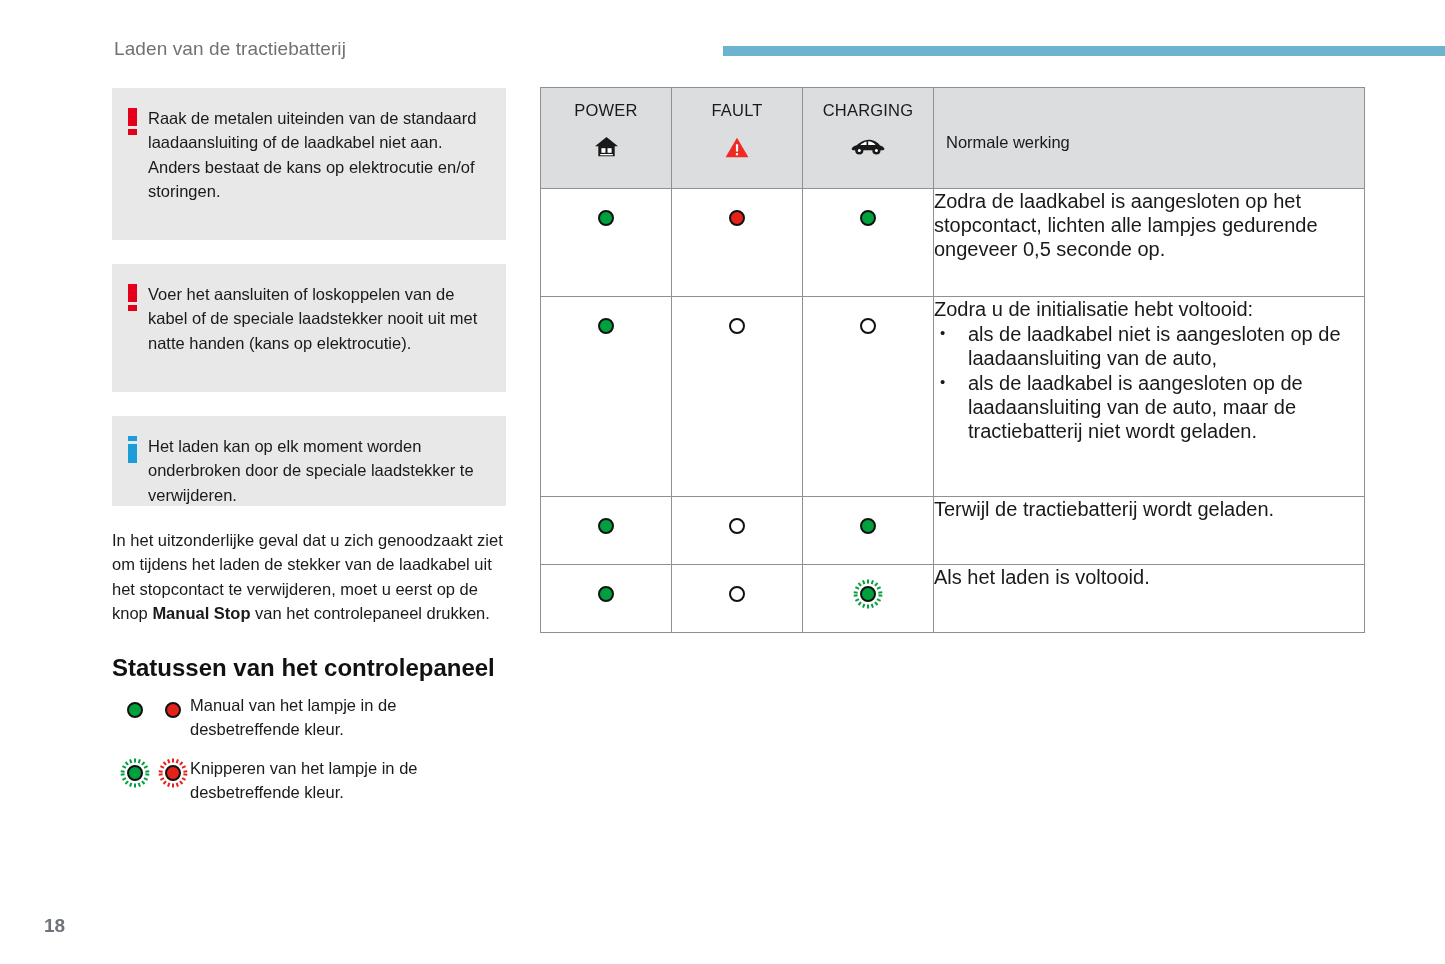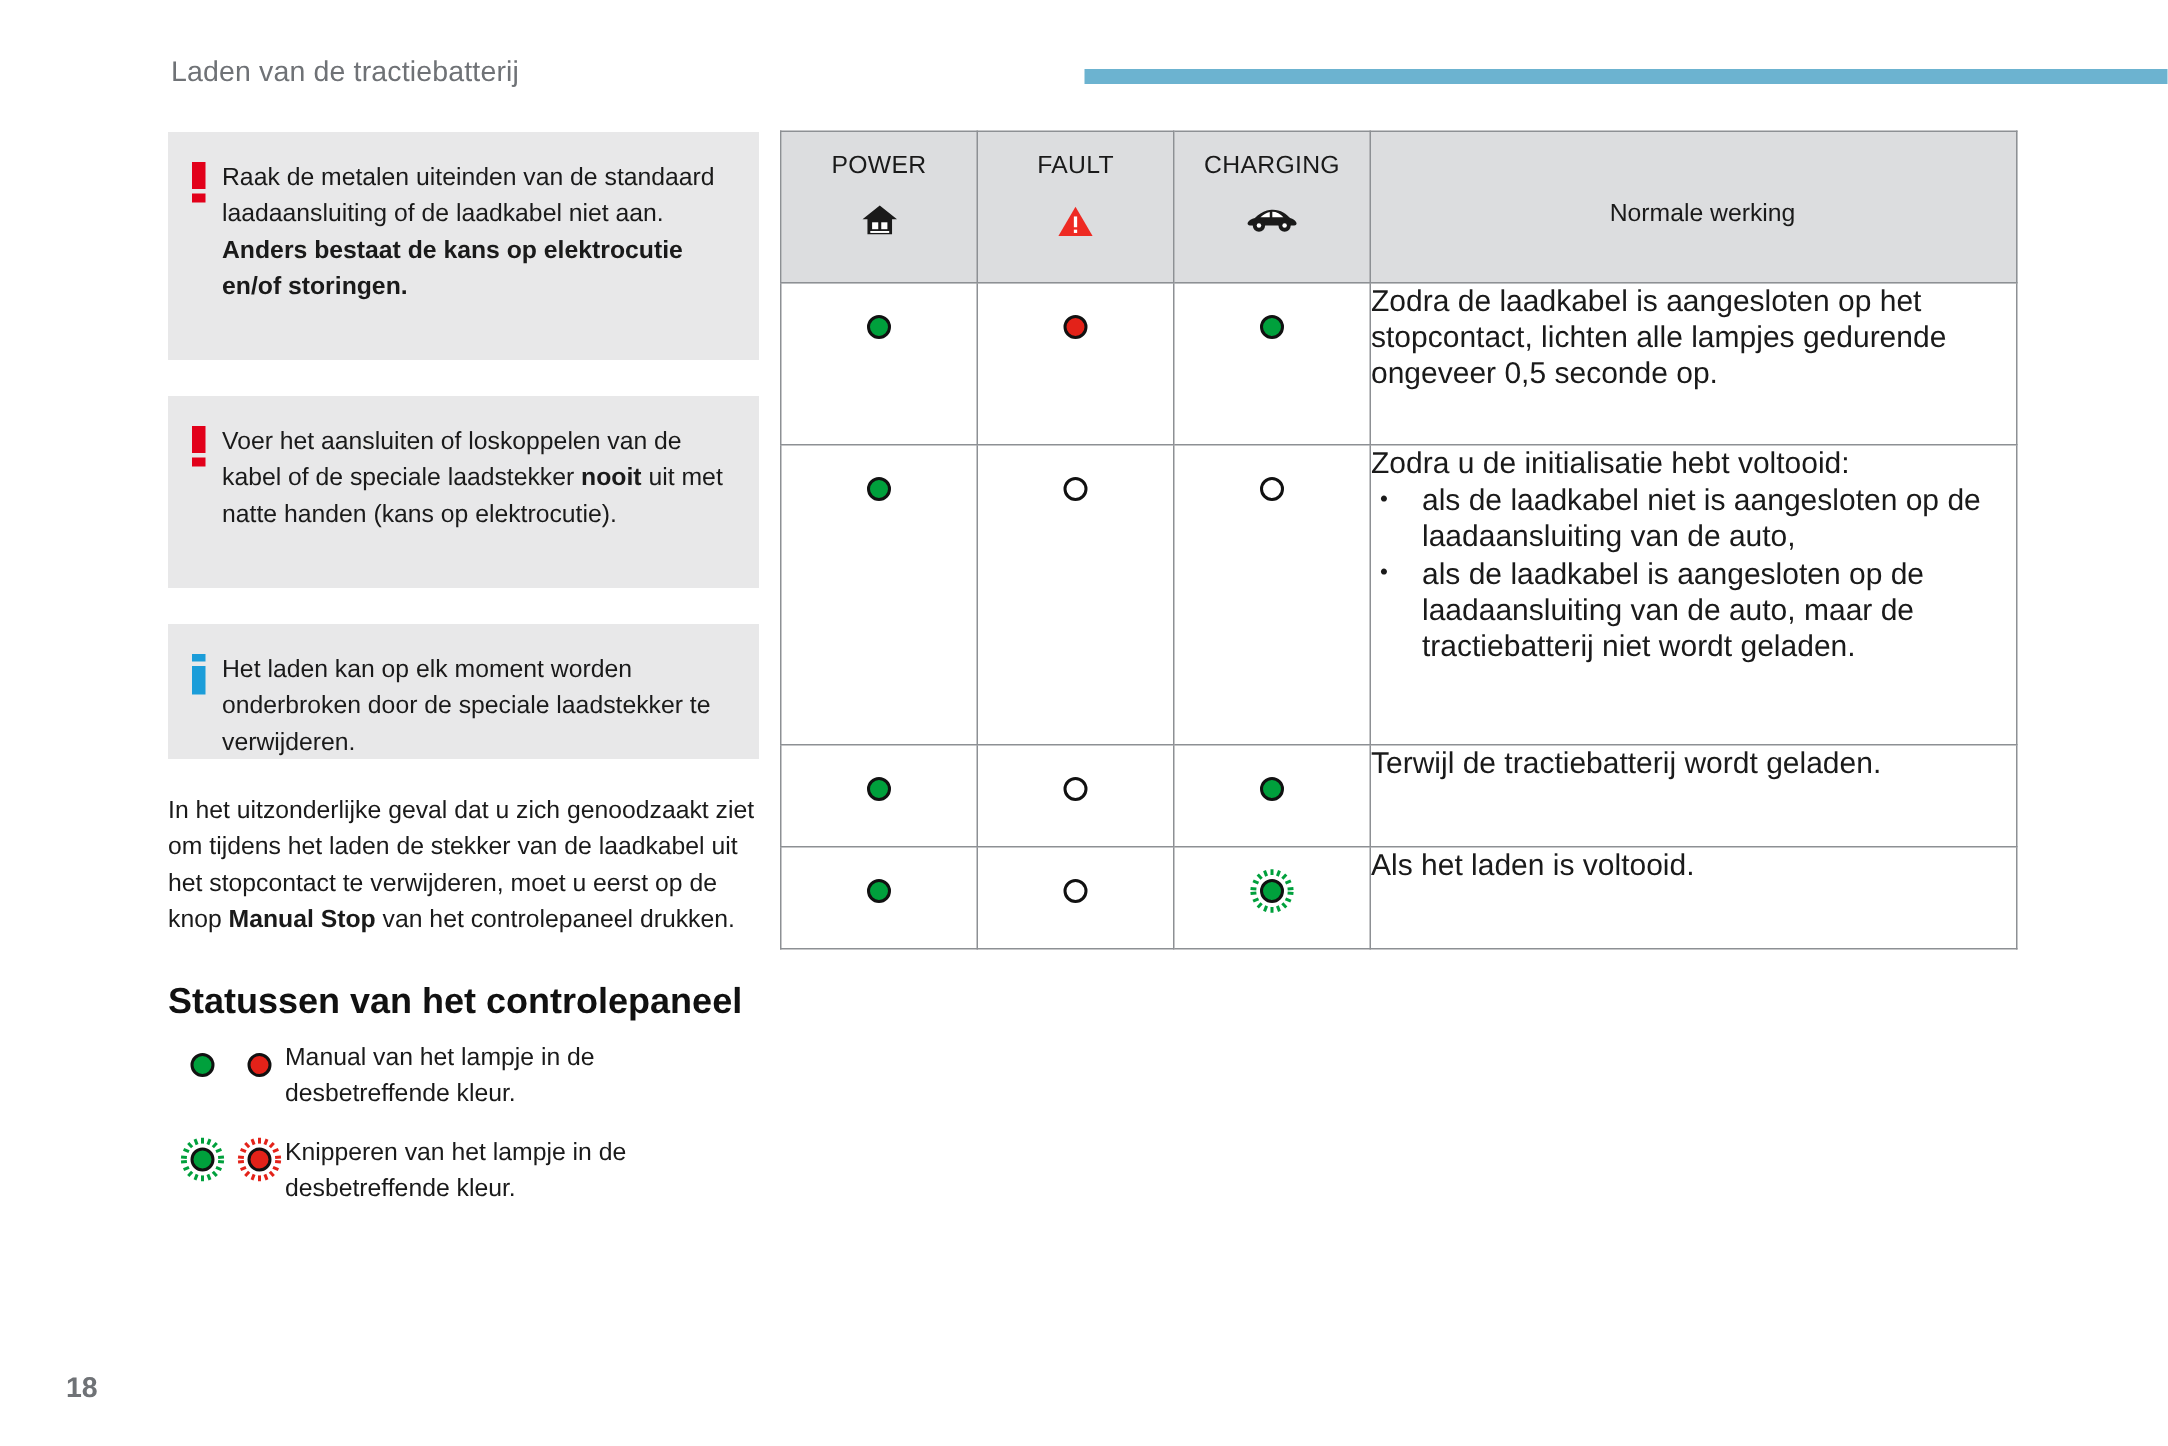--- a/index.html
+++ b/index.html
@@ -55,21 +55,21 @@
     padding: 18px 16px 20px 36px;
     box-sizing: border-box;
   }
   .notice-box + .notice-box { margin-top: 24px; }
 
   .notice-text {
     font-size: 16.5px;
     line-height: 24.4px;
     color: #1a1a1a;
   }
-  .notice-text b { font-weight: bold; }
+  .notice-text b { font-weight: normal; }
 
   .warn-icon {
     position: absolute;
     left: 16px;
     top: 20px;
     width: 9px;
     height: 27px;
   }
   .warn-icon .bar {
     position: absolute;
@@ -167,21 +167,21 @@
     box-sizing: border-box;
   }
   .led.green .bulb { background: #00a03c; }
   .led.red   .bulb { background: #e32219; }
   .led.off   .bulb { background: #ffffff; }
   .led .rays { position: absolute; left: 0; top: 0; width: 30px; height: 30px; }
 
   
   #status-table {
     position: absolute;
-    left: 520px;
+    left: 540px;
     top: 87px;
     width: 820px;
     border-collapse: collapse;
     table-layout: fixed;
   }
   #status-table td, #status-table th {
     border: 1px solid #8d9094;
     padding: 0;
     vertical-align: top;
   }
@@ -204,21 +204,21 @@
     margin-top: 14px;
     height: 26px;
     display: flex;
     align-items: center;
     justify-content: center;
   }
   .th-desc {
     font-size: 16.5px;
     line-height: 24px;
     padding: 42px 0 0 12px;
-    text-align: center;
+    text-align: left;
   }
 
   td.cell-led {
     text-align: center;
     vertical-align: top;
   }
   td.cell-led .led-wrap {
     padding-top: 14px;
     display: flex;
     justify-content: center;

